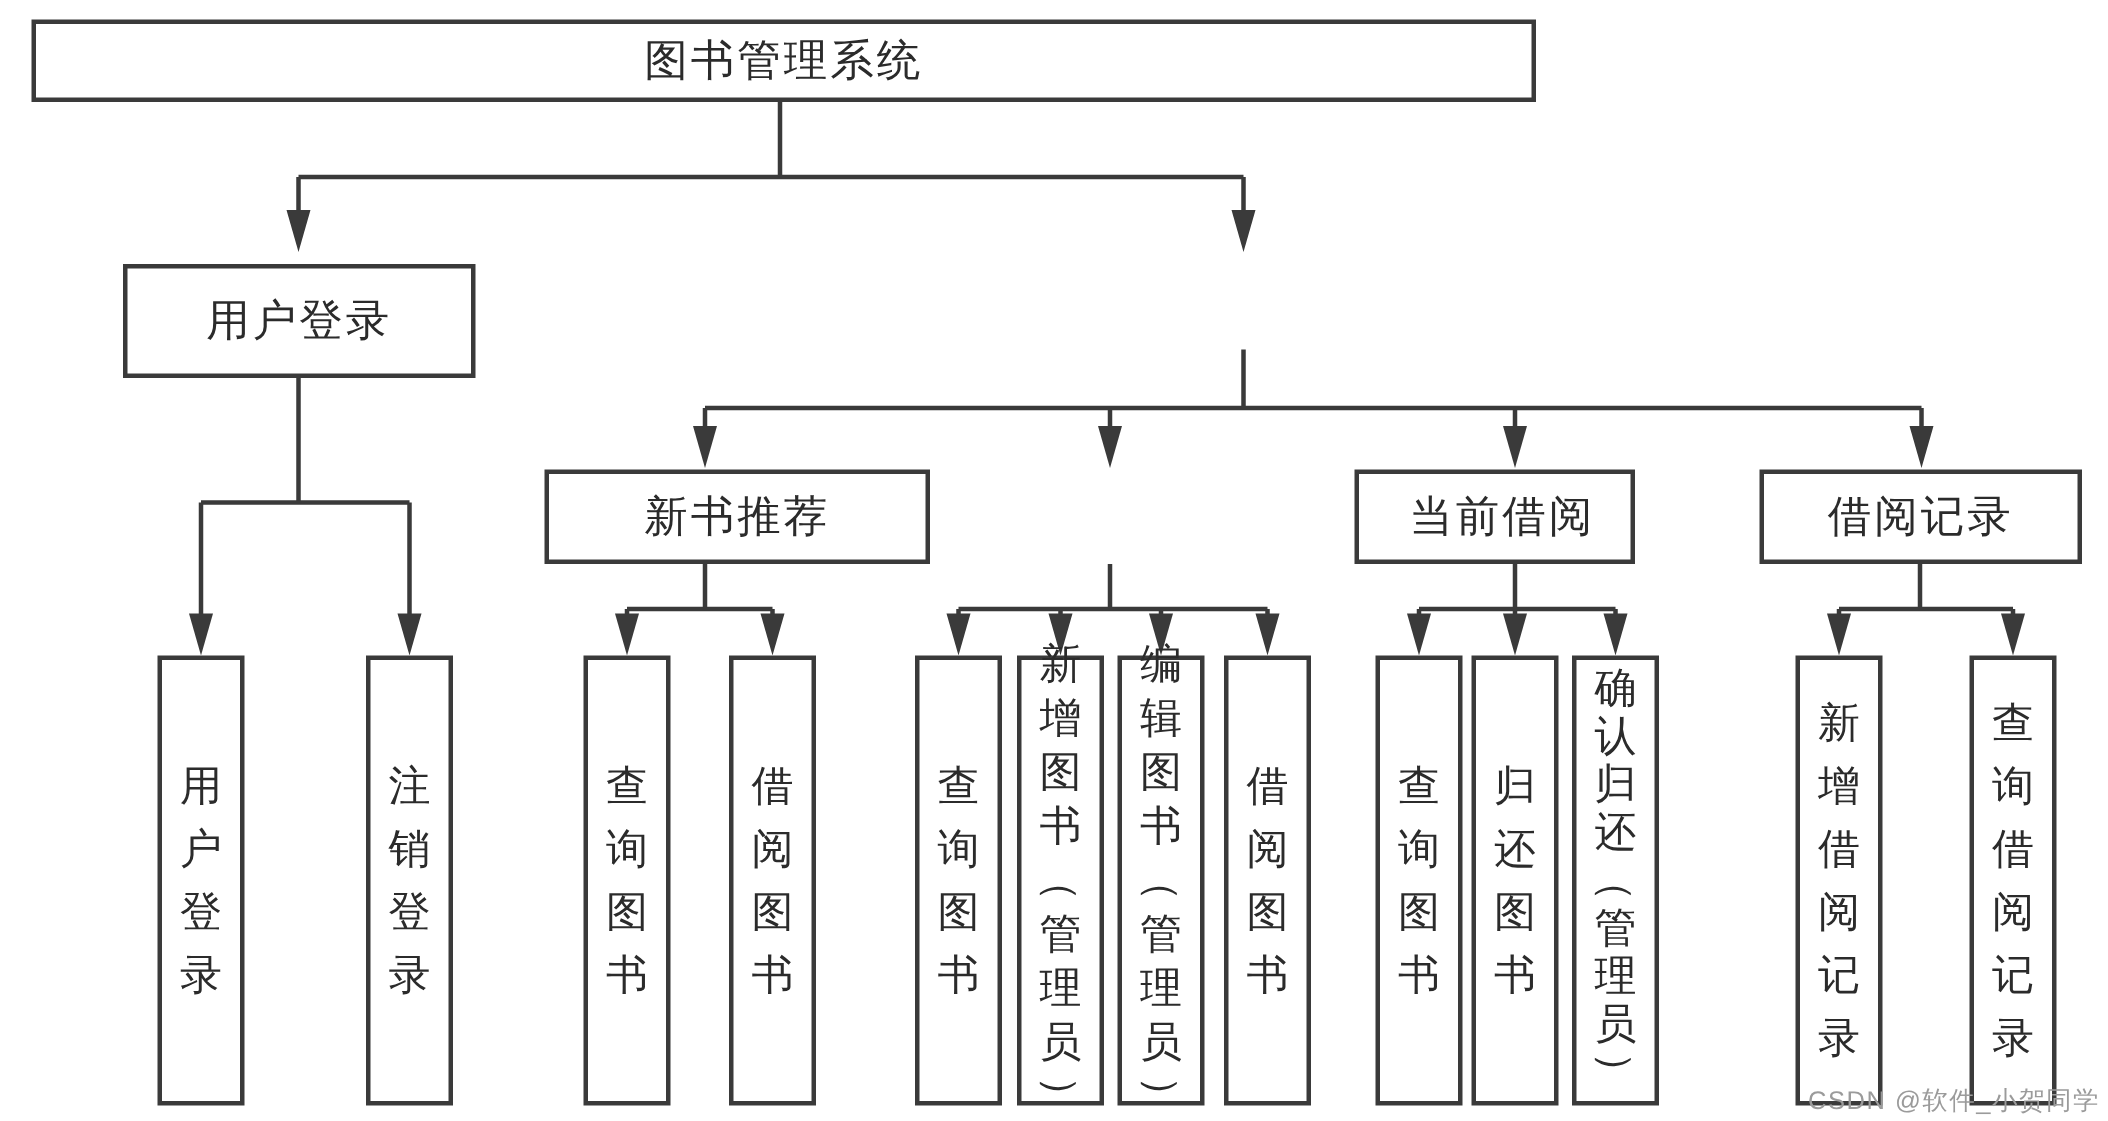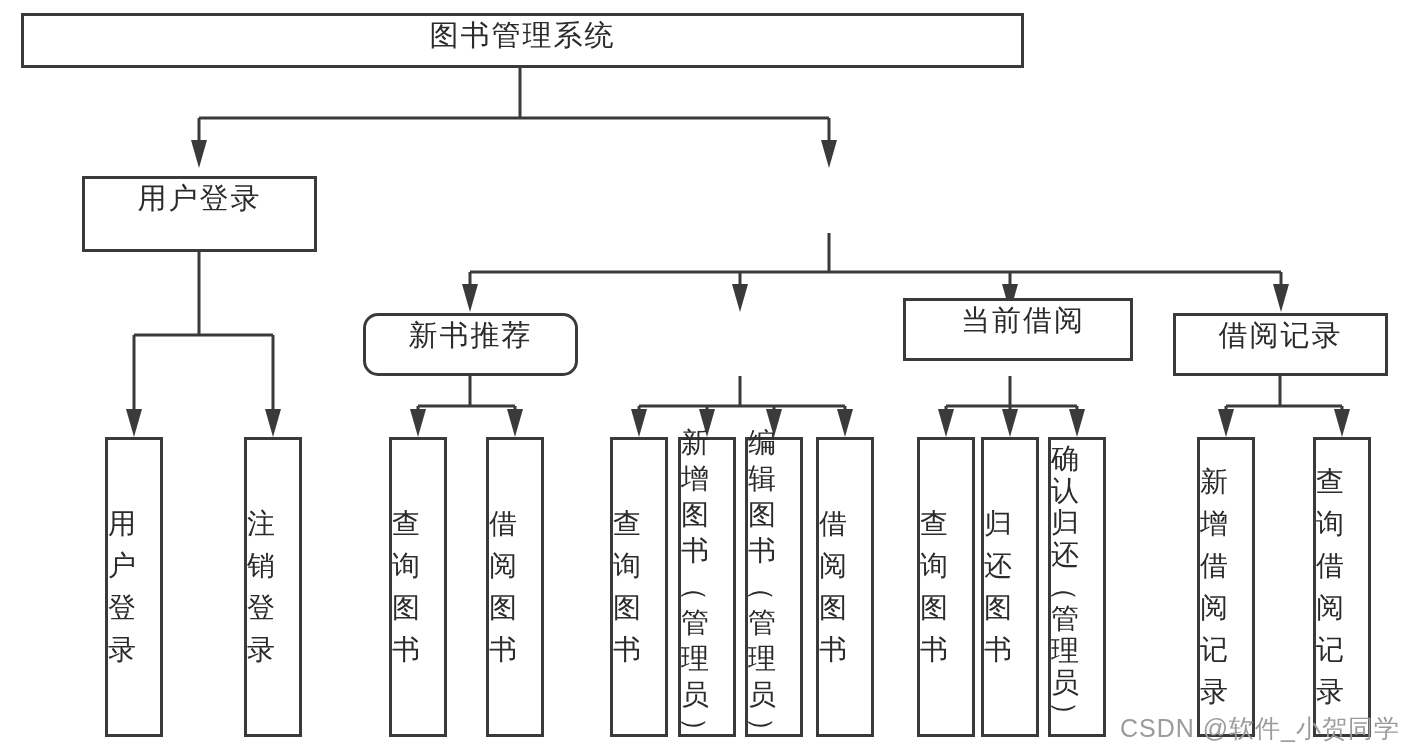--- a/index.html
+++ b/index.html
@@ -3,45 +3,45 @@
 <meta charset="utf-8">
 <style>
   html,body{margin:0;padding:0;background:#fff;}
   .canvas{
     position:relative;width:1405px;height:747px;background:#ffffff;
     font-family:"Liberation Sans","DejaVu Sans",sans-serif;color:#2b2b2b;overflow:hidden;
   }
   svg.wires{position:absolute;left:0;top:0;width:1405px;height:747px;}
   .node{
     position:absolute;background:#ffffff;border:3px solid #3a3a3a;
-    display:flex;align-items:flex-start;justify-content:center;box-sizing:border-box;
+    display:flex;align-items:center;justify-content:center;box-sizing:border-box;
   }
   .h-node{font-size:29px;letter-spacing:2px;white-space:nowrap;}
   .v-node{flex-direction:column;font-size:28px;}
   .vchar{display:block;line-height:42px;text-align:center;}
   .tight .vchar{line-height:36px;}
   .tighter .vchar{line-height:32px;}
   .vchar.rot{transform:rotate(90deg);}
   
   .b-root{left:21px;top:13px;width:1003px;height:55px;}
   .b-userlogin{left:82px;top:176px;width:235px;height:76px;}
   .b-bookmgmt{left:712px;top:168px;width:235px;height:65px;}
-  .b-g1{left:363px;top:313px;width:215px;height:63px;border-radius:15px;}
+  .b-g1{left:363px;top:313px;width:257px;height:63px;}
   .b-g2{left:633px;top:313px;width:215px;height:63px;}
-  .b-g3{left:903px;top:298px;width:230px;height:63px;padding-left:10px;}
+  .b-g3{left:903px;top:313px;width:187px;height:63px;padding-left:10px;}
   .b-g4{left:1173px;top:313px;width:215px;height:63px;font-family:Liberation Serif, serif;}
   .lf{top:437px;width:58px;height:300px;}
   .lf-00{left:105px;}.lf-01{left:244px;}
   .lf-10{left:389px;}.lf-11{left:486px;}
   .lf-20{left:610px;}.lf-21{left:678px;}.lf-22{left:745px;}.lf-23{left:816px;}
   .lf-30{left:917px;}.lf-31{left:981px;}.lf-32{left:1048px;}
   .lf-40{left:1197px;}.lf-41{left:1313px;}
   .watermark{
     position:absolute;right:5px;bottom:2px;z-index:5;
-    font-size:25px;letter-spacing:1px;color:#9b9b9b;white-space:nowrap;
+    font-size:17px;letter-spacing:1px;color:#9b9b9b;white-space:nowrap;
   }
 </style>
 </head>
 <body>
 
 <div class="canvas">
 
   <svg class="wires" viewBox="0 0 1405 747" xmlns="http://www.w3.org/2000/svg">
     <g stroke="#3a3a3a" stroke-width="3" fill="none">
 

